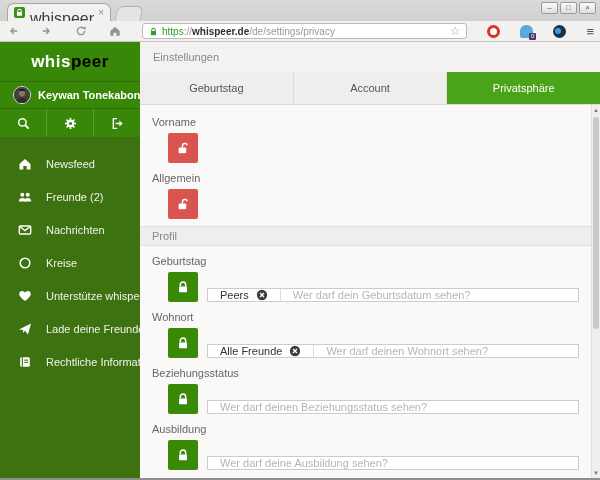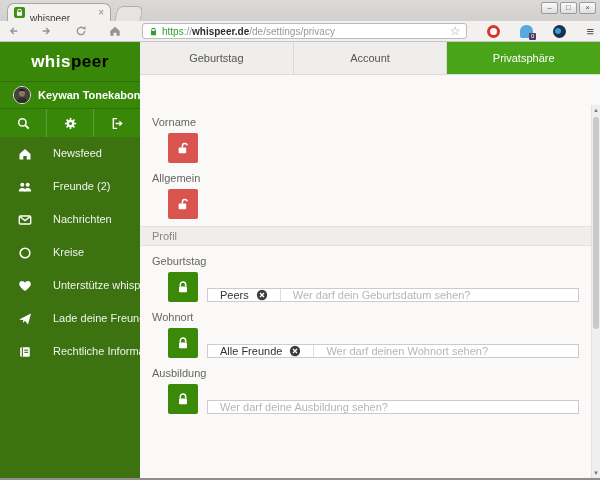--- a/index.html
+++ b/index.html
@@ -10,21 +10,21 @@
 
   
   .chrome { position:absolute; top:0; left:0; right:0; height:42px; }
   .tabbar { position:absolute; top:0; left:0; right:0; height:21px;
     background:linear-gradient(#dcdad9,#d2d0cf); }
   .tab { position:absolute; left:7px; top:3px; width:104px; height:18px;
     background:#f2f1f0; border:1px solid #a8a6a5; border-bottom:none;
     border-radius:7px 7px 0 0; display:flex; align-items:center; padding:0 6px; }
   .favicon { width:11px; height:11px; border-radius:2px; background:#3e9014;
     display:flex; align-items:center; justify-content:center; flex:none; }
-  .tab-title { font-size:10px; color:#3c3c3c; margin-left:5px; flex:1;
+  .tab-title { font-size:16px; color:#3c3c3c; margin-left:5px; flex:1;
     white-space:nowrap; overflow:hidden;margin-top:12px; }
   .tab-close { font-size:10px; color:#8a8888; line-height:10px; }
   .newtab { position:absolute; left:116px; top:6px; width:26px; height:15px;
     background:#e6e4e3; border:1px solid #b2b0af; border-bottom:none;
     border-radius:6px 6px 0 0; transform:skewX(-12deg); }
   .wincontrols { position:absolute; right:4px; top:2px; display:flex; gap:2px; }
   .winbtn { width:17px; height:12px; background:linear-gradient(#fbfbfb,#dededd);
     border:1px solid #9b9999; border-radius:2px; font-size:8px; color:#555;
     display:flex; align-items:center; justify-content:center; line-height:8px; }
   .toolbar { position:absolute; top:21px; left:0; right:0; height:21px;
@@ -67,22 +67,22 @@
   .userband { height:27px; display:flex; align-items:center; padding-left:13px;
     gap:7px; border-bottom:1px solid rgba(0,0,0,.18); }
   .avatar { width:18px; height:18px; border-radius:50%; background:#3b3a34;
     border:1px solid #e8e8e8; overflow:hidden; flex:none; }
   .username { color:#fff; font-size:11px; font-weight:bold; white-space:nowrap; }
   .iconrow { height:28px; display:flex; }
   .iconcell { flex:1; display:flex; align-items:center; justify-content:center;
     border-right:1px solid rgba(255,255,255,.18); }
   .iconcell:last-child { border-right:none; }
   .sb-nav { padding-top:10px; }
-  .nav-item { height:33px; display:flex; align-items:flex-start; padding-left:18px;
-    gap:21px; cursor:pointer; }
+  .nav-item { height:33px; display:flex; align-items:center; padding-left:18px;
+    gap:14px; cursor:pointer; }
   .nav-item .ni-ico { width:14px; height:14px; flex:none; }
   .nav-item .ni-label { color:rgba(255,255,255,.92); font-size:11px;
     white-space:nowrap; }
 
   
   .main { flex:1; position:relative; background:#faf9f8; overflow:hidden; }
   .m-header { height:30px; background:#f4f2f1; font-size:11px; color:#888;
     display:flex; align-items:center; padding-left:13px; }
   .tabs { height:33px; display:flex; border-bottom:1px solid #dddbda; }
   .m-tab { flex:1; background:#f0eeed; border-right:1px solid #dcdad9;
@@ -279,20 +279,21 @@
                 <rect x="3.8" y="2.2" width="1.1" height="9.6" fill="#3d7211"></rect>
                 <rect x="6.2" y="4.6" width="4" height="1.1" fill="#3d7211"></rect>
                 <rect x="6.2" y="6.8" width="4" height="1.1" fill="#3d7211"></rect>
               </svg></span>
           <span class="ni-label">Rechtliche Informationen</span>
         </div>
       </nav>
     </aside>
 
     <div class="main">
+      <div class="m-header">Einstellungen</div>
       <div class="tabs">
         <div class="m-tab">Geburtstag</div>
         <div class="m-tab">Account</div>
         <div class="m-tab active">Privatsphäre</div>
       </div>
 
       <div class="content">
 
         <div class="field">
           <div class="f-label">Vorname</div>
@@ -357,20 +358,34 @@
                 <svg width="12" height="12" viewBox="0 0 14 14">
                     <circle cx="7" cy="7" r="6" fill="#3c3c3c"></circle>
                     <path d="M4.7 4.7 L9.3 9.3 M9.3 4.7 L4.7 9.3" stroke="#fff" stroke-width="1.6"></path>
                   </svg>
               </span>
               <input class="txt" type="text" placeholder="Wer darf deinen Wohnort sehen?" style="">
             </div>
           </div>
         </div>
 
+        <div class="field">
+          <div class="f-label">Beziehungsstatus</div>
+          <div class="f-row">
+            <button class="lockbtn green">
+              <svg width="14" height="14" viewBox="0 0 14 14">
+                  <path d="M4.3 6.5 V4.8 a2.7 2.7 0 0 1 5.4 0 V6.5" fill="none" stroke="#fff" stroke-width="1.5"></path>
+                  <rect x="3" y="6.5" width="8" height="5.8" rx="1" fill="#fff"></rect>
+                </svg>
+            </button>
+            <div class="inputwrap">
+              <input class="txt" type="text" placeholder="Wer darf deinen Beziehungsstatus sehen?" style="">
+            </div>
+          </div>
+        </div>
 
         <div class="field">
           <div class="f-label">Ausbildung</div>
           <div class="f-row">
             <button class="lockbtn green">
               <svg width="14" height="14" viewBox="0 0 14 14">
                   <path d="M4.3 6.5 V4.8 a2.7 2.7 0 0 1 5.4 0 V6.5" fill="none" stroke="#fff" stroke-width="1.5"></path>
                   <rect x="3" y="6.5" width="8" height="5.8" rx="1" fill="#fff"></rect>
                 </svg>
             </button>

